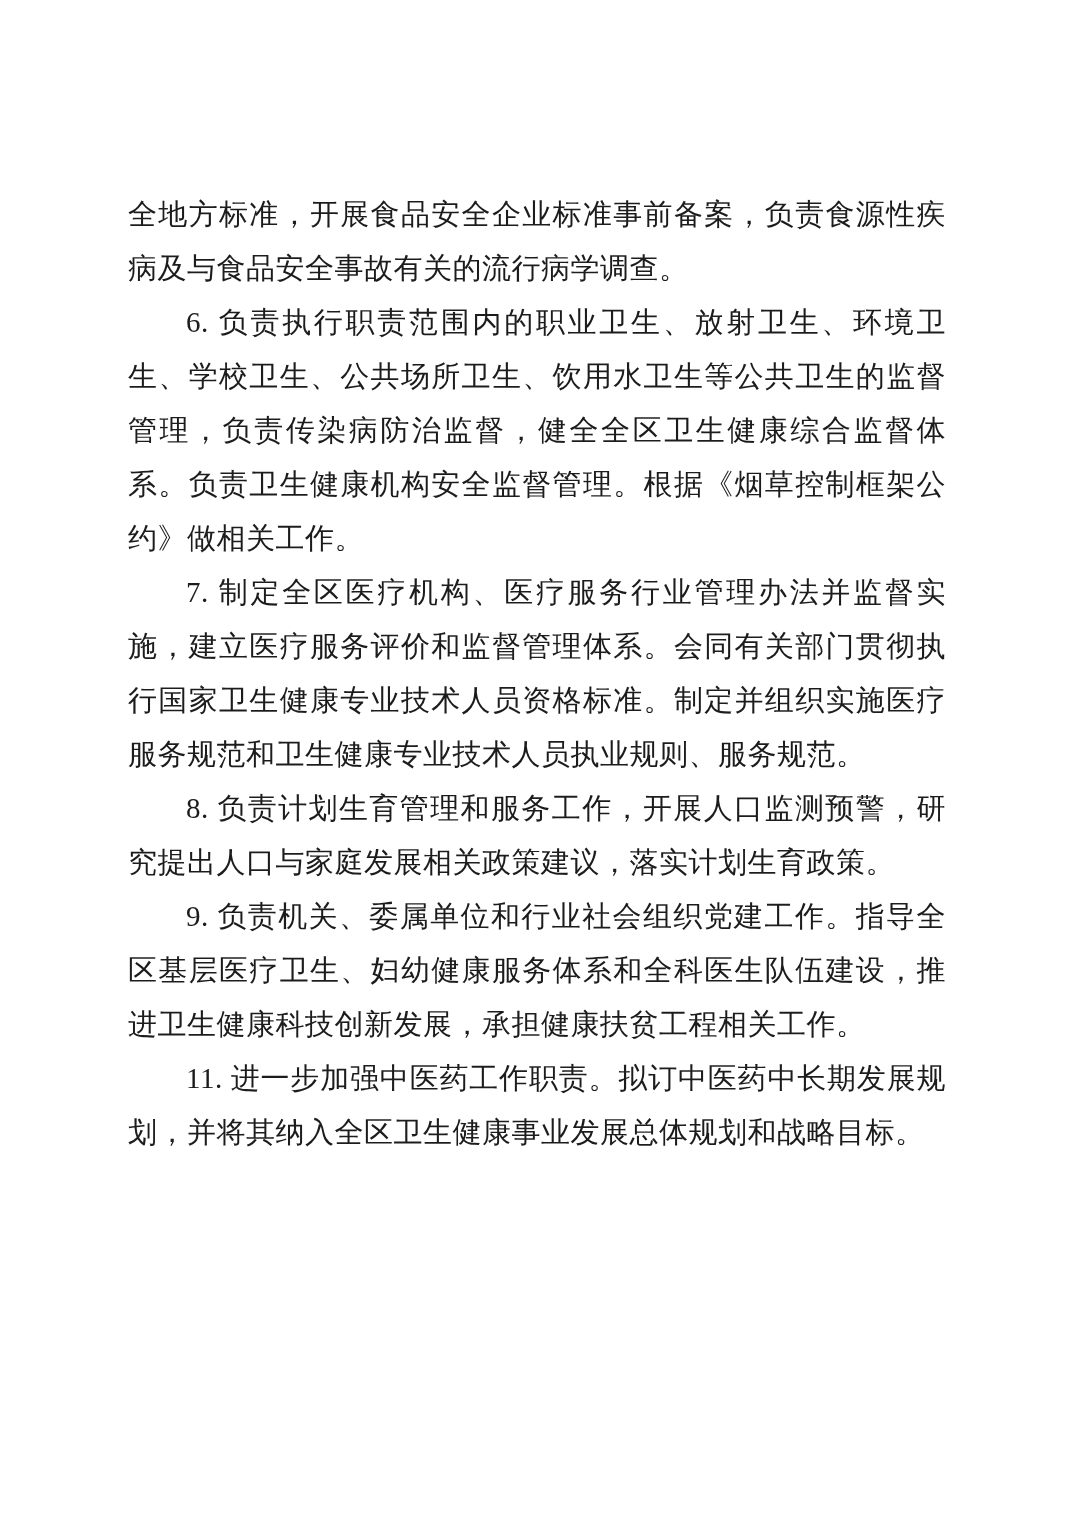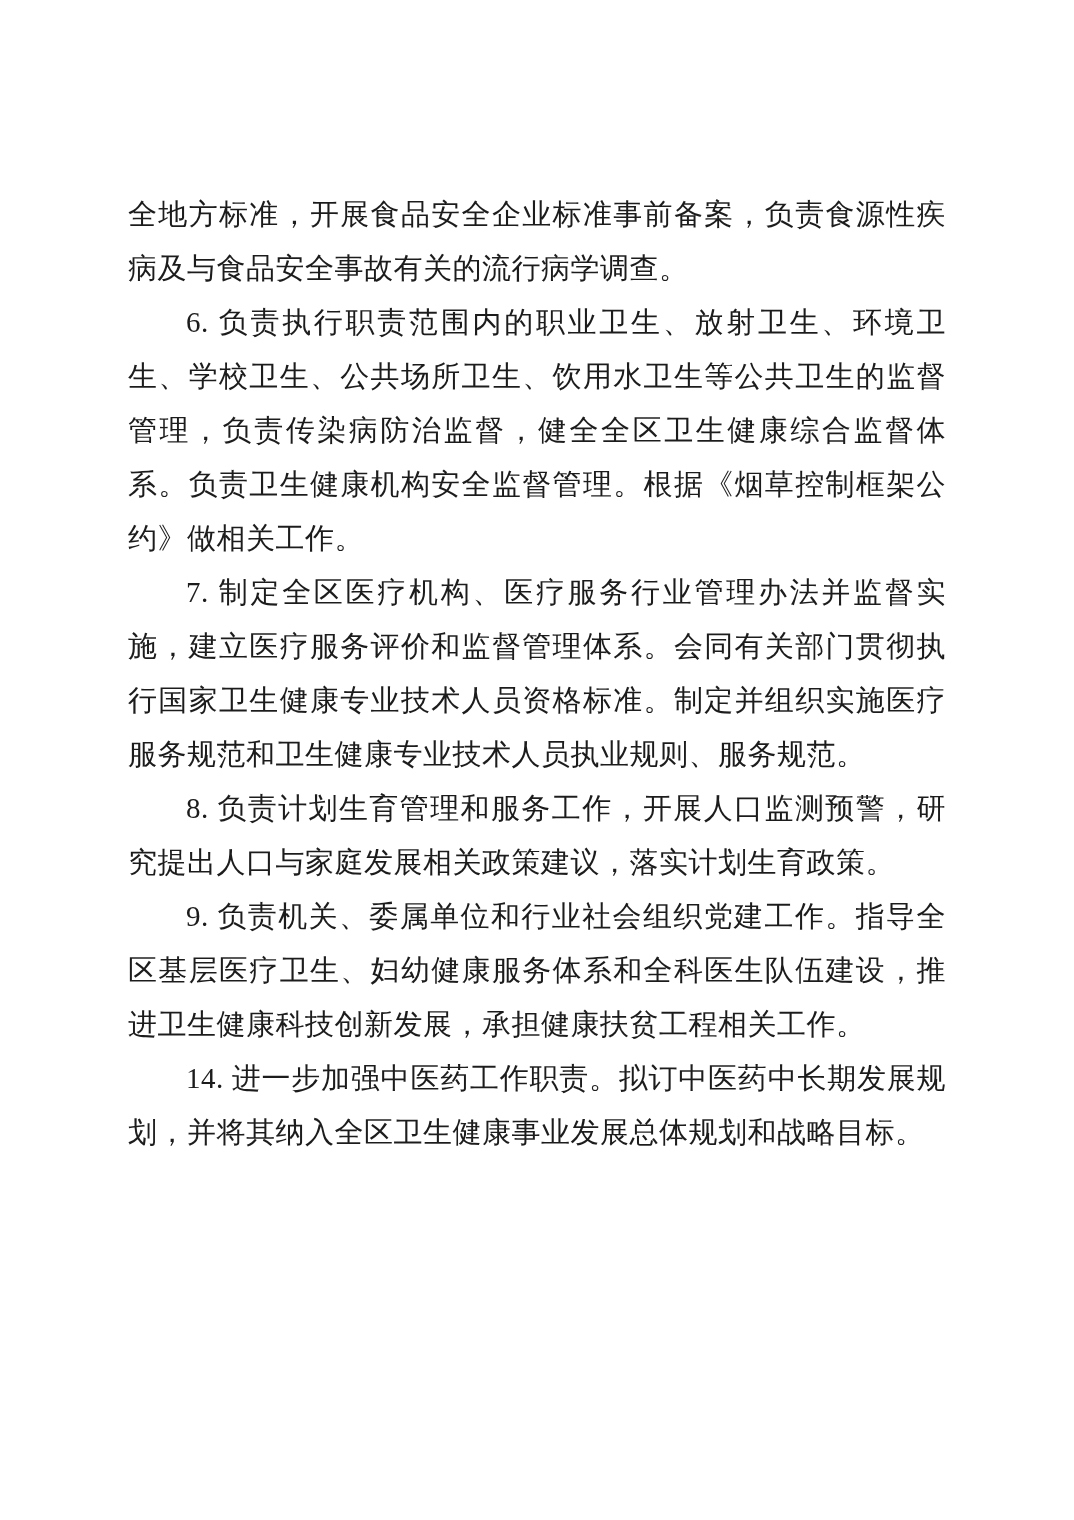--- a/index.html
+++ b/index.html
@@ -37,15 +37,15 @@
 </head>
 <body>
 
 <div class="page">
   <div class="text-block">
     <p class="para no-indent">全地方标准，开展食品安全企业标准事前备案，负责食源性疾病及与食品安全事故有关的流行病学调查。</p>
     <p class="para">6. 负责执行职责范围内的职业卫生、放射卫生、环境卫生、学校卫生、公共场所卫生、饮用水卫生等公共卫生的监督管理，负责传染病防治监督，健全全区卫生健康综合监督体系。负责卫生健康机构安全监督管理。根据《烟草控制框架公约》做相关工作。</p>
     <p class="para">7. 制定全区医疗机构、医疗服务行业管理办法并监督实施，建立医疗服务评价和监督管理体系。会同有关部门贯彻执行国家卫生健康专业技术人员资格标准。制定并组织实施医疗服务规范和卫生健康专业技术人员执业规则、服务规范。</p>
     <p class="para">8. 负责计划生育管理和服务工作，开展人口监测预警，研究提出人口与家庭发展相关政策建议，落实计划生育政策。</p>
     <p class="para">9. 负责机关、委属单位和行业社会组织党建工作。指导全区基层医疗卫生、妇幼健康服务体系和全科医生队伍建设，推进卫生健康科技创新发展，承担健康扶贫工程相关工作。</p>
-    <p class="para">14. 进一步加强中医药工作职责。拟订中医药中长期发展规划，并将其纳入全区卫生健康事业发展总体规划和战略目标。</p>
+    <p class="para">11. 进一步加强中医药工作职责。拟订中医药中长期发展规划，并将其纳入全区卫生健康事业发展总体规划和战略目标。</p>
   </div>
 </div>
 
 </body></html>

